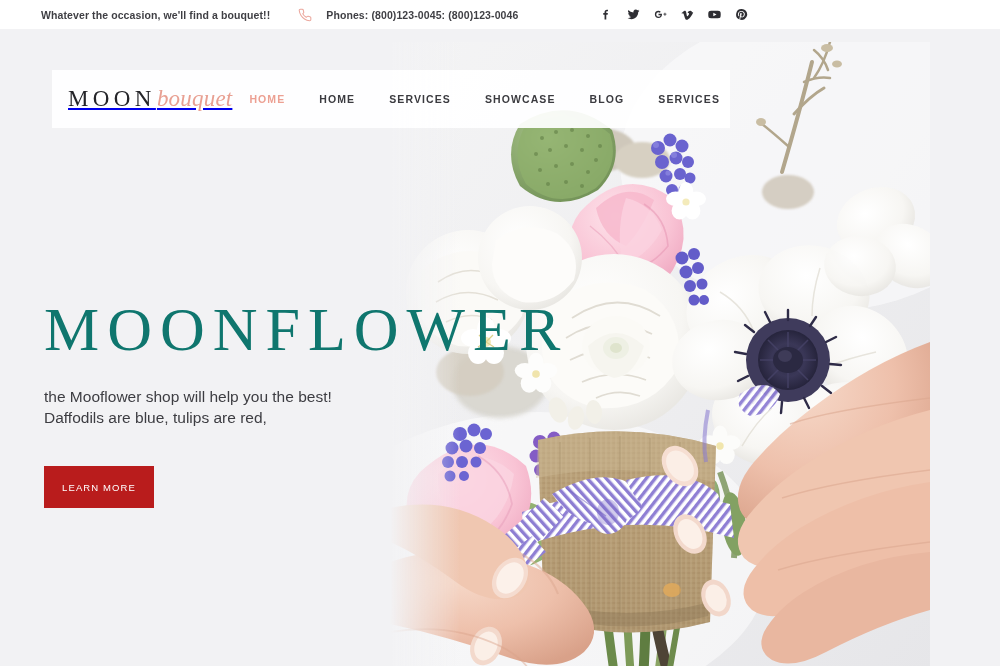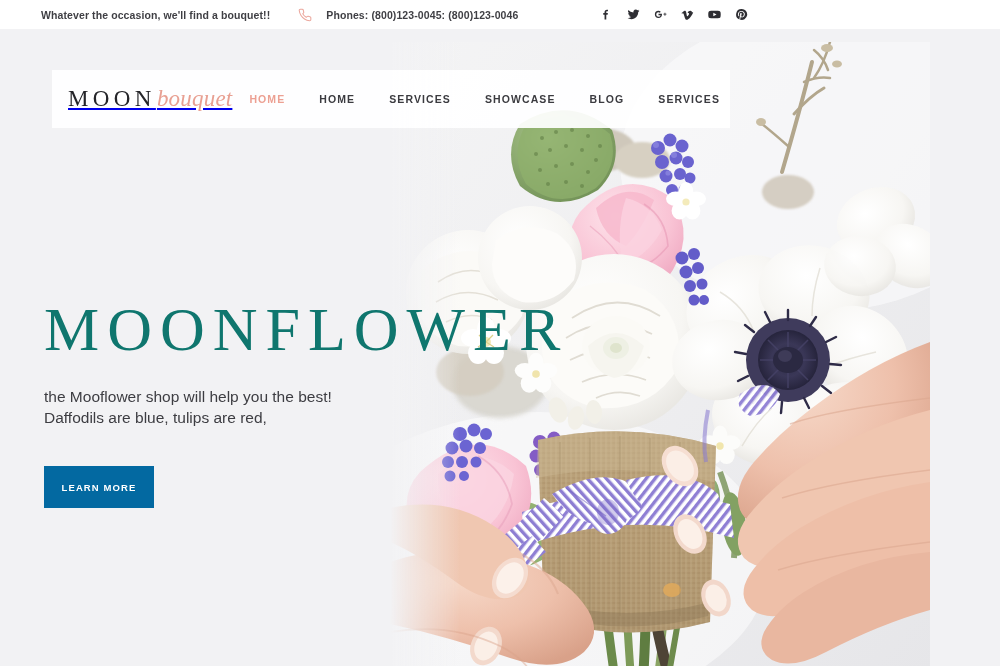--- a/index.html
+++ b/index.html
@@ -76,22 +76,22 @@
   }
   .hero-sub {
     margin-top:26px;
     font-size:15.5px; line-height:21px; color:#3d3d42; font-weight:400;
   }
   .hero-sub span { display:block; white-space:nowrap; }
   .btn-learn {
     margin-top:38px;
     display:inline-flex; align-items:center; justify-content:center;
     width:110px; height:42px;
-    background:#0369a1; color:#ffffff;
-    font-size:9.5px; font-weight:700; letter-spacing:1.1px;
+    background:#b91c1c; color:#ffffff;
+    font-size:9.5px; font-weight:400; letter-spacing:1.1px;
     border:none; cursor:pointer;
   }
 </style>
 </head>
 <body>
 
 <div class="page">
 
   <div class="topbar">
 

